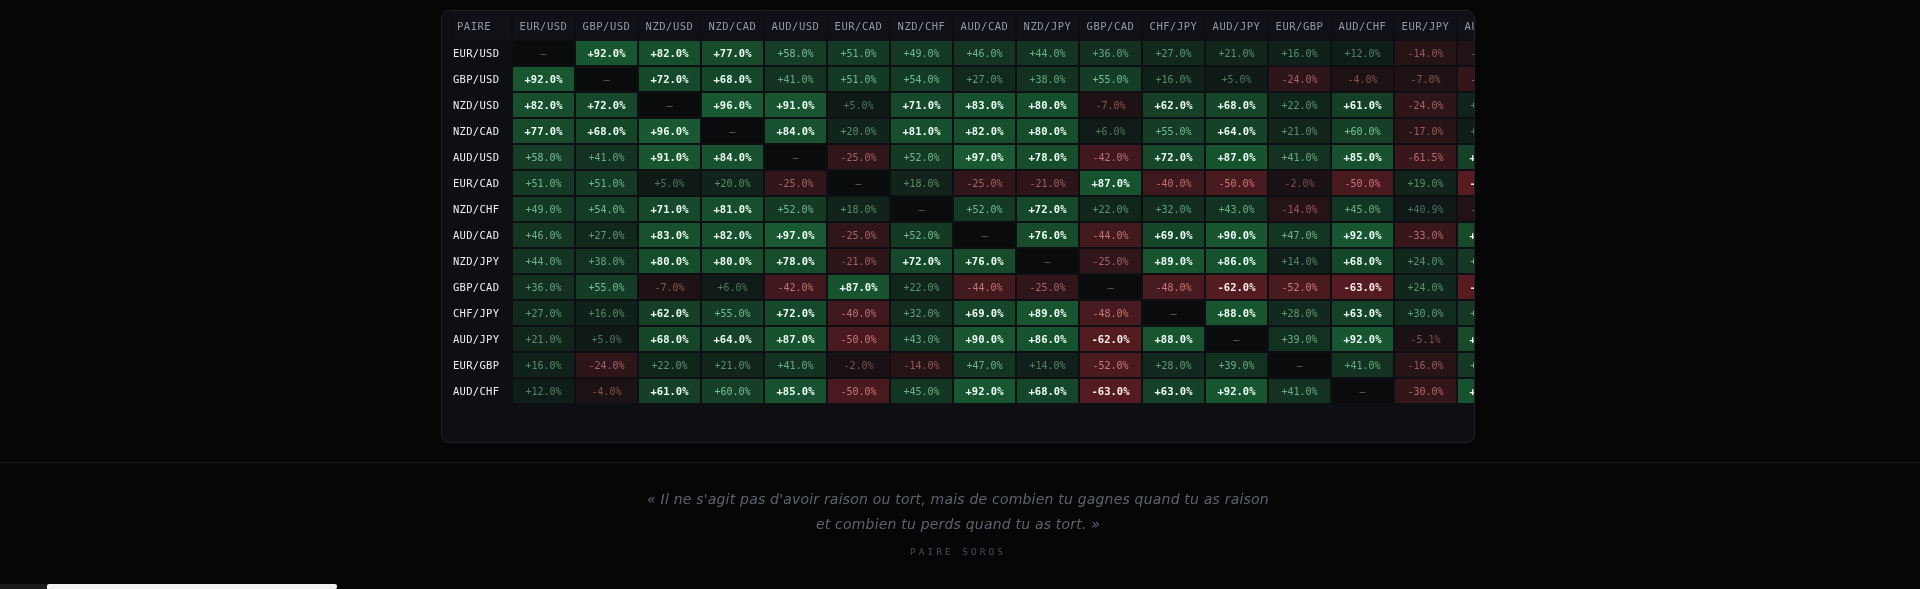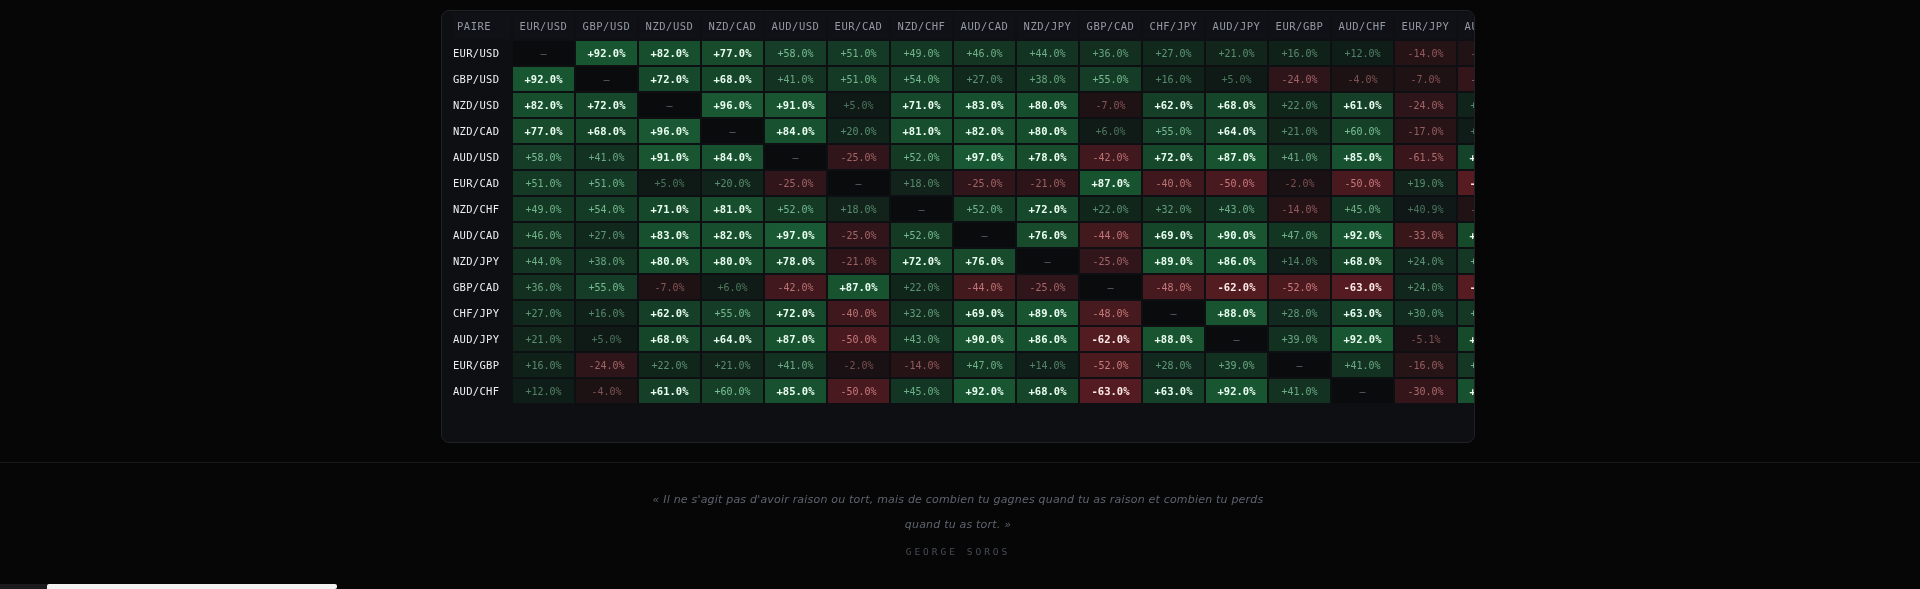--- a/index.html
+++ b/index.html
@@ -44,21 +44,21 @@
     letter-spacing: 0px;
   }
   td.cell.strong { font-weight: bold; font-size: 10.5px; }
   td.cell.diag { background: #0a0b0d; color: #656b73; }
 
   .divider { position: absolute; left: 0; top: 462px; width: 1920px; height: 1px; background: #17181c; }
 
   .quote-wrap { position: absolute; left: 441px; top: 487px; width: 1034px; text-align: center; }
   .quote-text {
     display: inline-block; max-width: 640px; font-family: "DejaVu Sans", "Liberation Sans", sans-serif;
-    font-style: italic; font-size: 11px; line-height: 25px; color: #5d636d; letter-spacing: 0.2px;
+    font-style: italic; font-size: 14px; line-height: 25px; color: #5d636d; letter-spacing: 0.2px;
   }
   .quote-author {
     margin-top: 9px; font-size: 9.5px; letter-spacing: 3px; color: #484d56;
   }
 
   .hscrollbar-track {
     position: absolute; left: 0; bottom: 0; width: 47px; height: 5px; background: #1b1b1e;
   }
   .hscrollbar-thumb {
     position: absolute; left: 47px; bottom: 0; width: 290px; height: 5px;
@@ -359,17 +359,17 @@
           <td class="cell strong" style="background: rgba(40, 190, 95, 0.38); color: rgb(234, 255, 242);">+85.0%</td>
         </tr>
       </tbody>
   </table>
 </div>
 
 <div class="divider"></div>
 
 <div class="quote-wrap">
   <div class="quote-text">« Il ne s'agit pas d'avoir raison ou tort, mais de combien tu gagnes quand tu as raison et combien tu perds quand tu as tort. »</div>
-  <div class="quote-author">GEORGE SOROS</div>
+  <div class="quote-author">PAIRE SOROS</div>
 </div>
 
 <div class="hscrollbar-track"></div>
 <div class="hscrollbar-thumb"></div>
 
 </body></html>

